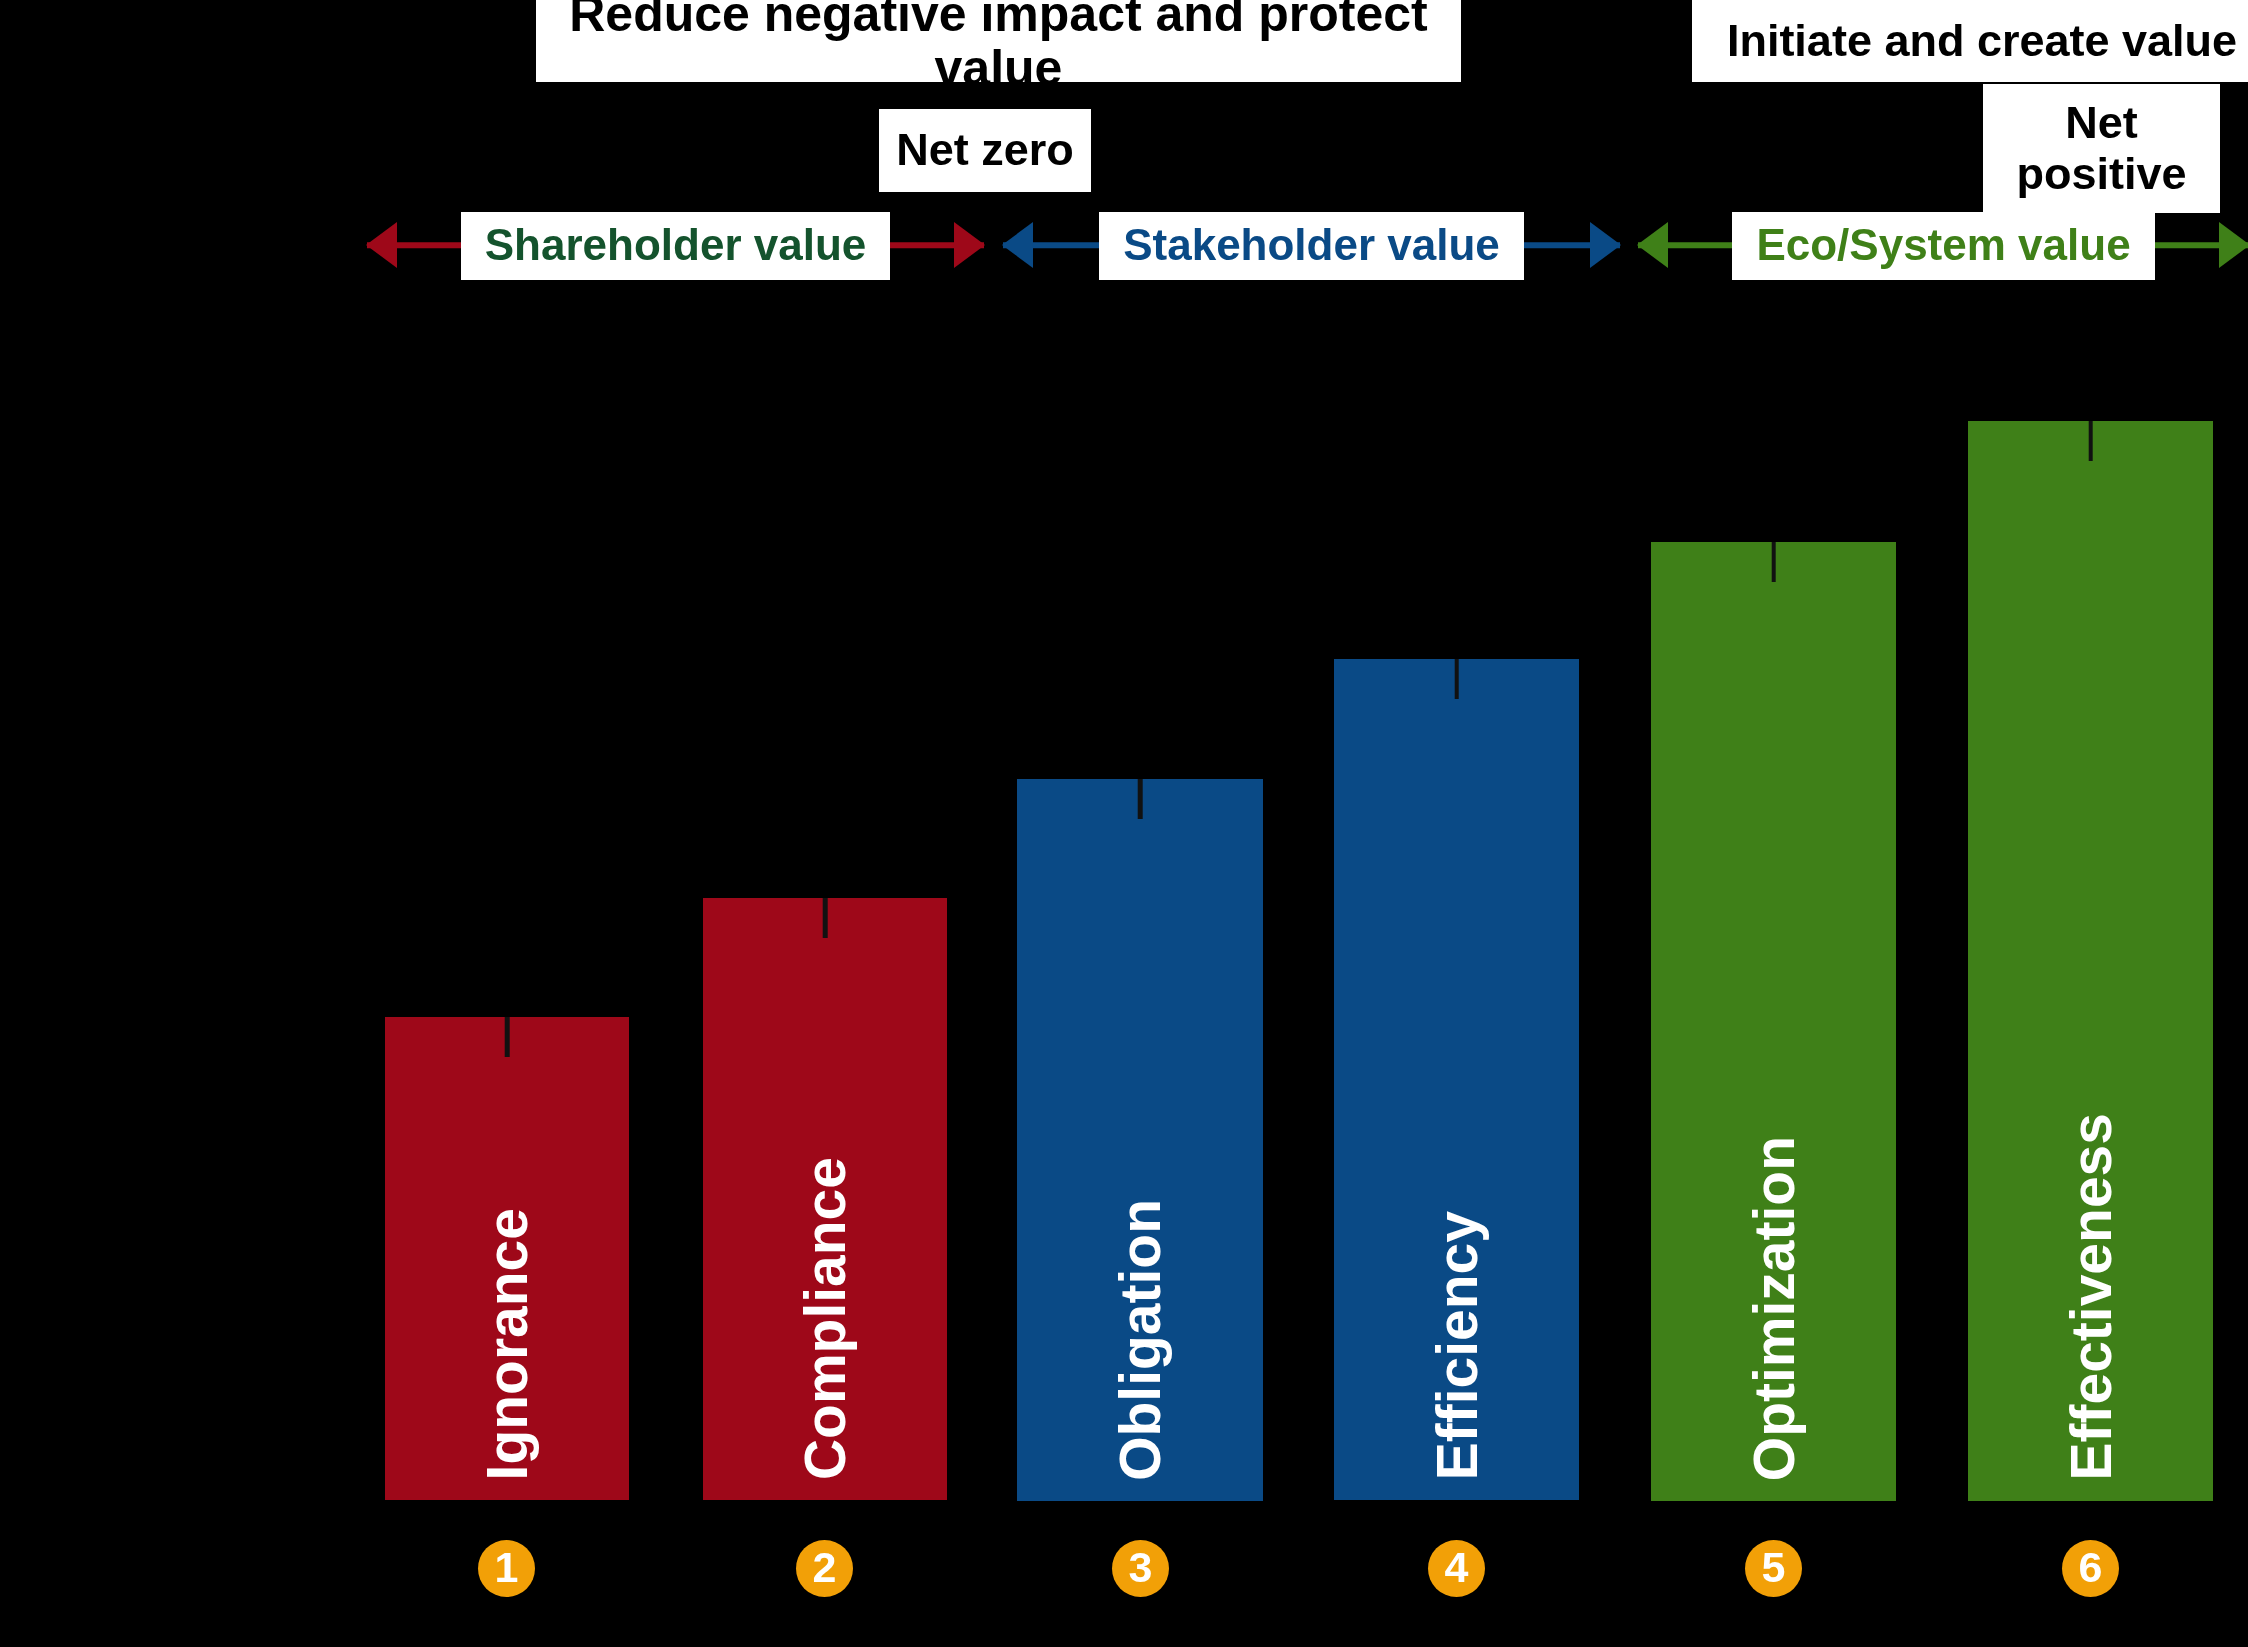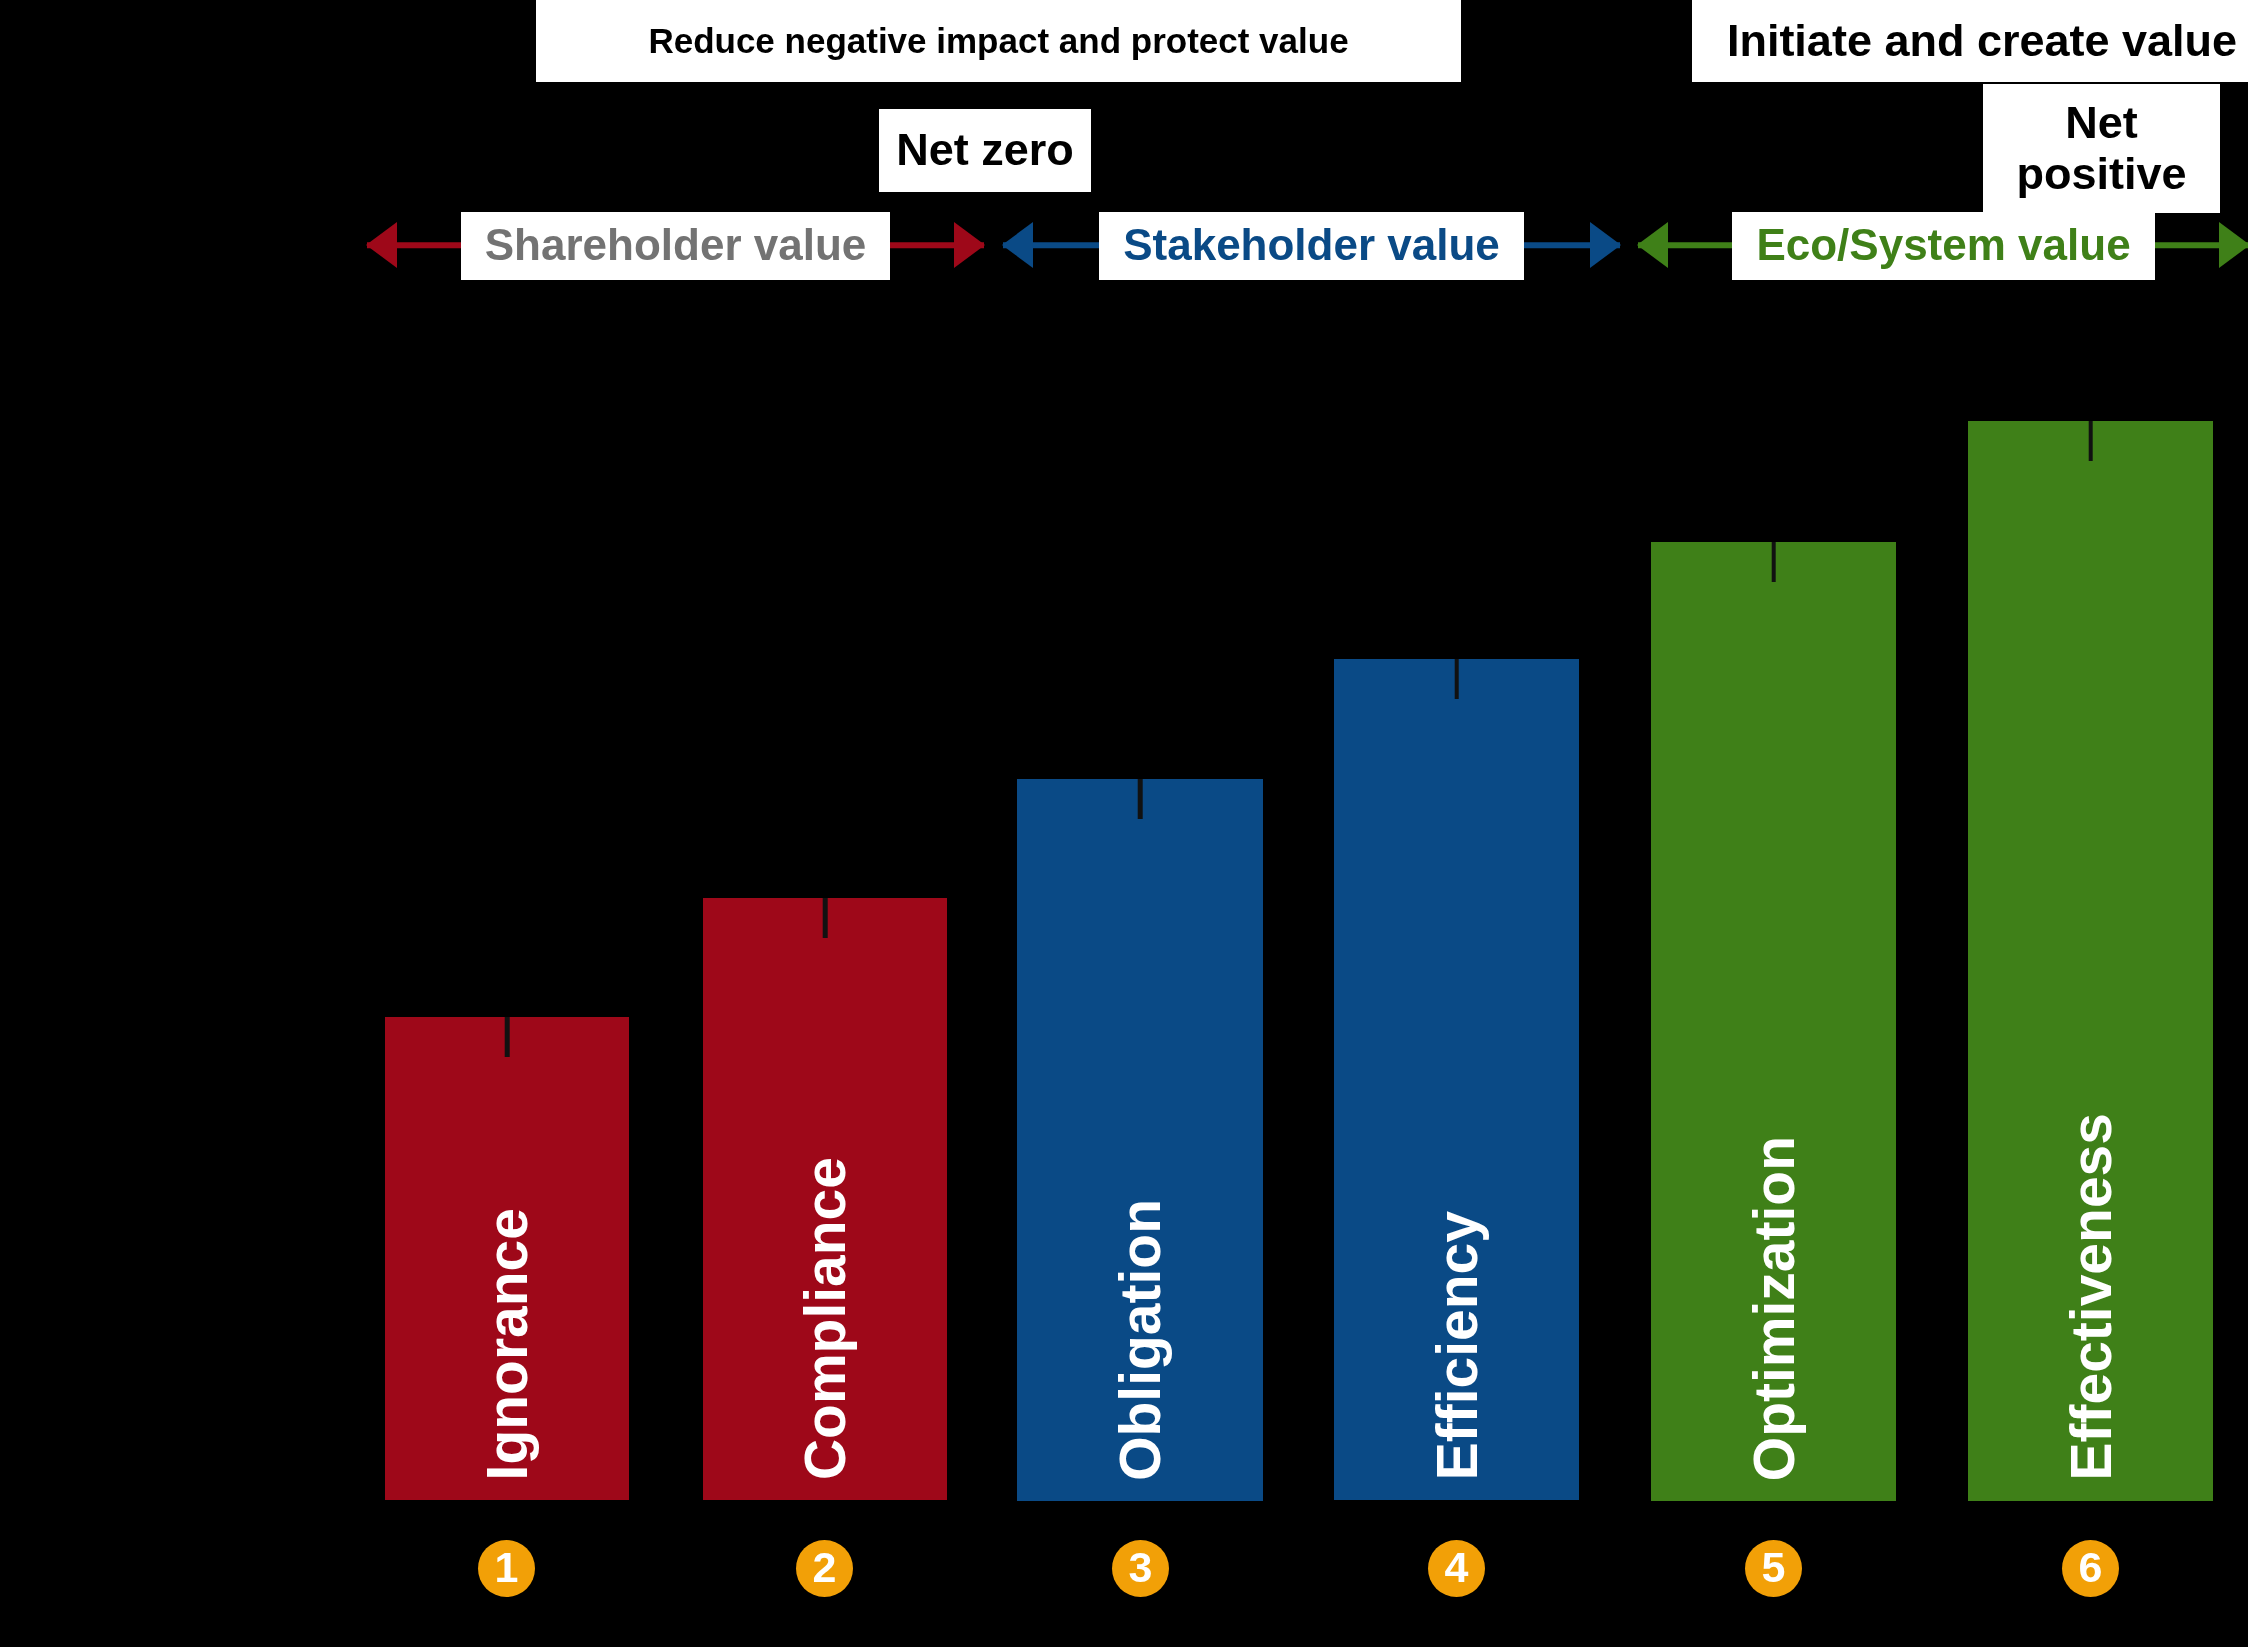--- a/index.html
+++ b/index.html
@@ -26,21 +26,21 @@
     justify-content: center;
     text-align: center;
     font-weight: bold;
     line-height: 1.08;
     box-sizing: border-box;
     white-space: pre-line;
   }
 
   #box-reduce {
     left: 536px; top: 0px; width: 925px; height: 82px;
-    font-size: 35px;
+    font-size: 50px;
   }
   #box-initiate {
     left: 1692px; top: 0px; width: 580px; height: 82px;
     font-size: 45px;
   }
   #box-netzero {
     left: 879px; top: 109px; width: 212px; height: 83px;
     font-size: 45px;
   }
   #box-netpositive {
@@ -88,21 +88,21 @@
     background: #ffffff;
     font-weight: bold;
     font-size: 44px;
     padding: 11px 24px 13px 24px;
     white-space: nowrap;
     line-height: 1.0;
     z-index: 3;
   }
 
   
-  .c-red   { color: #737373; }
+  .c-red   { color: #14532d; }
   .c-blue  { color: #0A4A86; }
   .c-green { color: #3F8018; }
   .bg-red   { background: #9E0819; }
   .bg-blue  { background: #0A4A86; }
   .bg-green { background: #3F8018; }
   .hd-red-l   { border-right-color: #9E0819; }
   .hd-red-r   { border-left-color:  #9E0819; }
   .hd-blue-l  { border-right-color: #0A4A86; }
   .hd-blue-r  { border-left-color:  #0A4A86; }
   .hd-green-l { border-right-color: #3F8018; }

